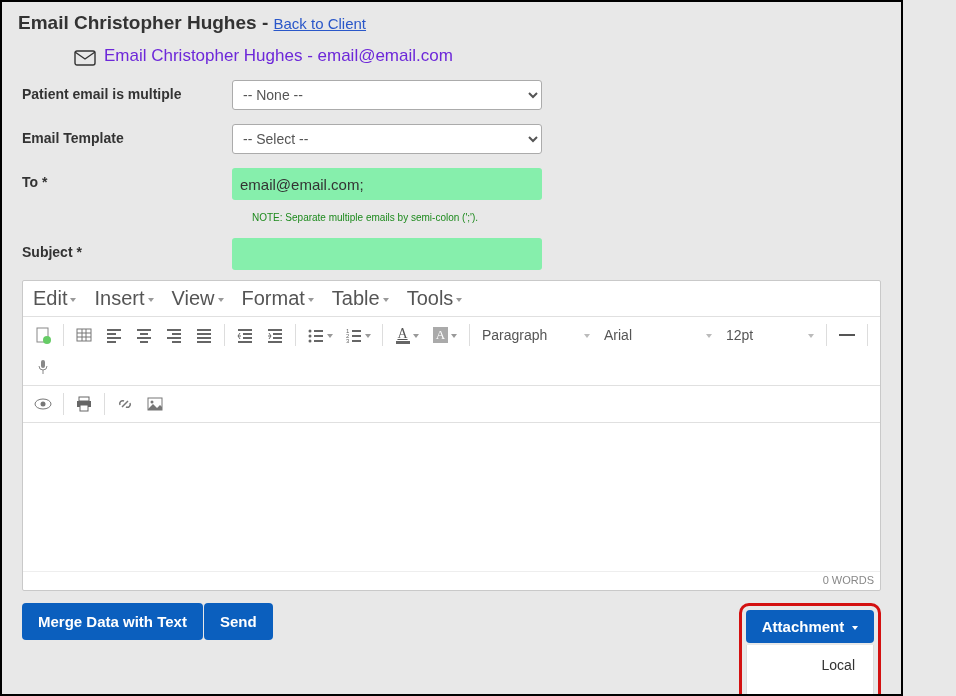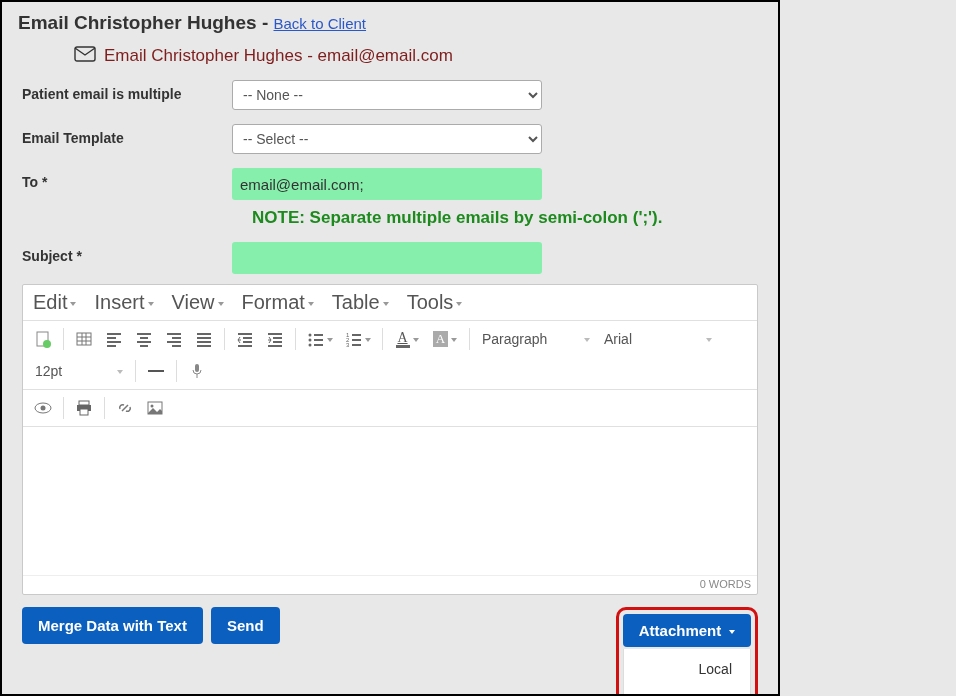--- a/index.html
+++ b/index.html
@@ -5,21 +5,21 @@
   * { box-sizing: border-box; }
   body {
     margin: 0;
     padding: 0;
     background: #e8e8e8;
     font-family: "Segoe UI", Arial, sans-serif;
     font-size: 14px;
     color: #333;
   }
   .window {
-    width: 780px;
+    width: 903px;
     height: 696px;
     border: 2px solid #000;
     background: #e8e8e8;
     position: relative;
     overflow: hidden;
   }
   .page-header {
     padding: 10px 16px 6px 16px;
     font-size: 19px;
     font-weight: 600;
@@ -28,23 +28,23 @@
   .page-header .dash { font-weight: 600; }
   .back-link {
     color: #2a57c9;
     text-decoration: underline;
     font-weight: 400;
     font-size: 15px;
   }
   .subheader {
     padding: 6px 16px 14px 72px;
     font-size: 17px;
-    color: #7f1d1d;
-    display: flex;
-    align-items: flex-start;
+    color: #6d28d9;
+    display: flex;
+    align-items: flex-end;
     gap: 8px;
   }
   .env-icon svg { display: block; }
   .form-area { padding: 0 20px; }
   .form-row {
     display: flex;
     align-items: flex-start;
     margin-bottom: 14px;
   }
   .form-label {
@@ -70,21 +70,21 @@
     width: 310px;
     height: 32px;
     border: none;
     border-radius: 3px;
     background: #86efac;
     padding: 4px 8px;
     font-size: 15px;
     color: #333;
   }
   .note-row { margin: -6px 0 14px 230px; }
-  .note-text { color: #1d8a1d; font-weight: 700; font-size: 17px; }
+  .note-text { color: #1d8a1d; font-weight: 400; font-size: 10px; }
   .editor-wrap {
     margin: 0 20px;
     border: 1px solid #c9c9c9;
     background: #fff;
     border-radius: 2px;
   }
   .menubar {
     display: flex;
     gap: 18px;
     padding: 6px 10px;
@@ -150,21 +150,21 @@
   }
   .btn-primary {
     background: #0b5fbe;
     color: #fff;
     border: none;
     border-radius: 4px;
     padding: 10px 16px;
     font-size: 15px;
     font-weight: 600;
     cursor: pointer;
-    margin-right: 8px;
+    margin-right: 1px;
   }
   .attach-wrap {
     margin-left: auto;
     position: relative;
     border: 3px solid #d31010;
     padding: 4px;
     border-radius: 10px;
   }
   .btn-attach {
     background: #0b5fbe;

